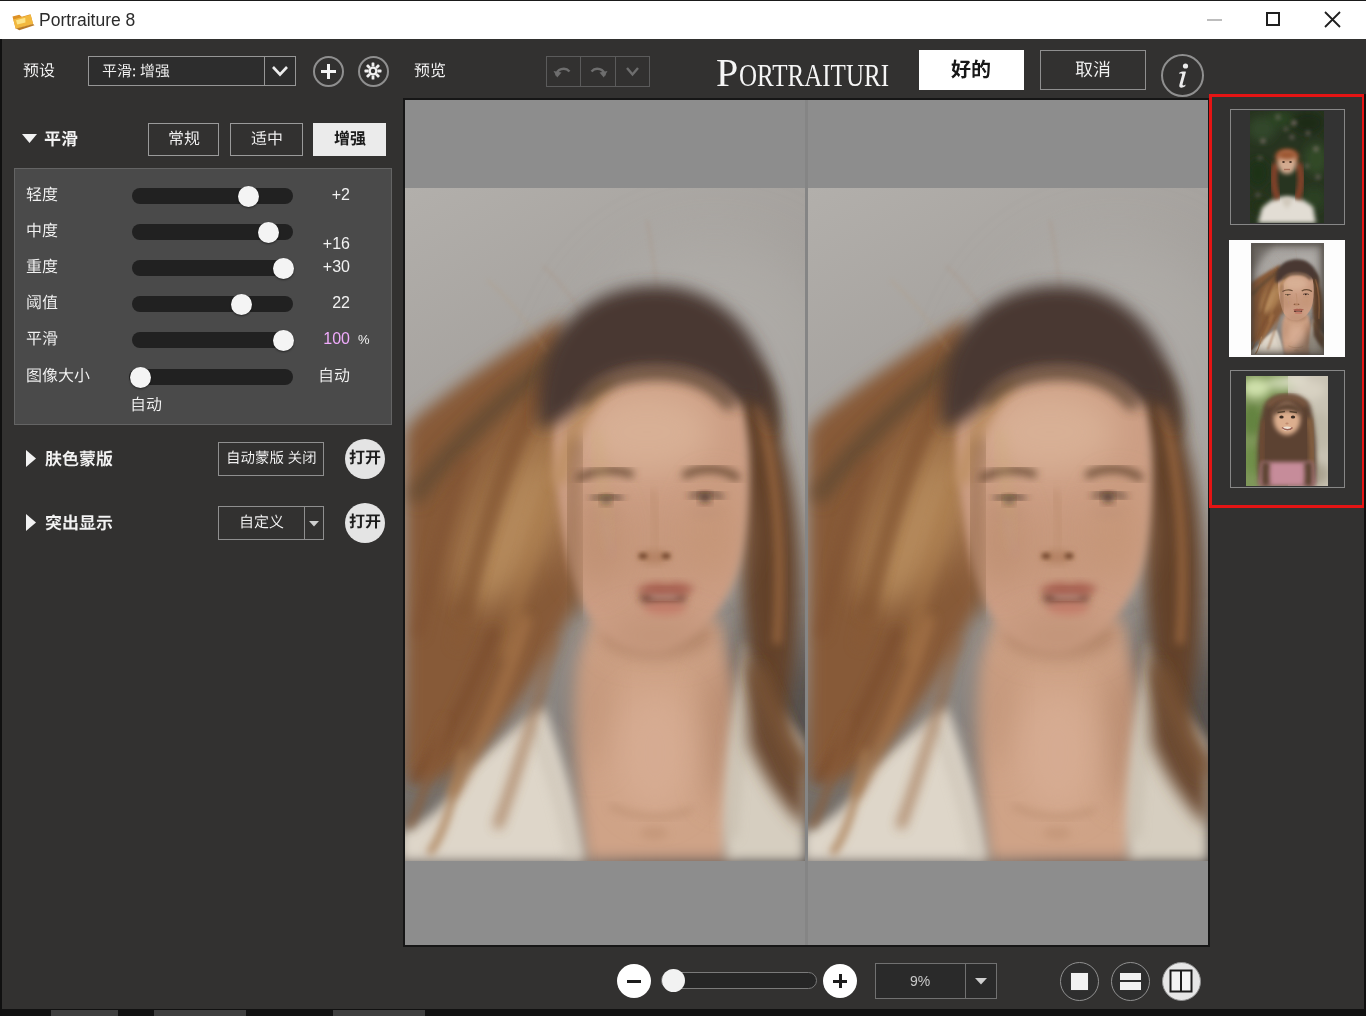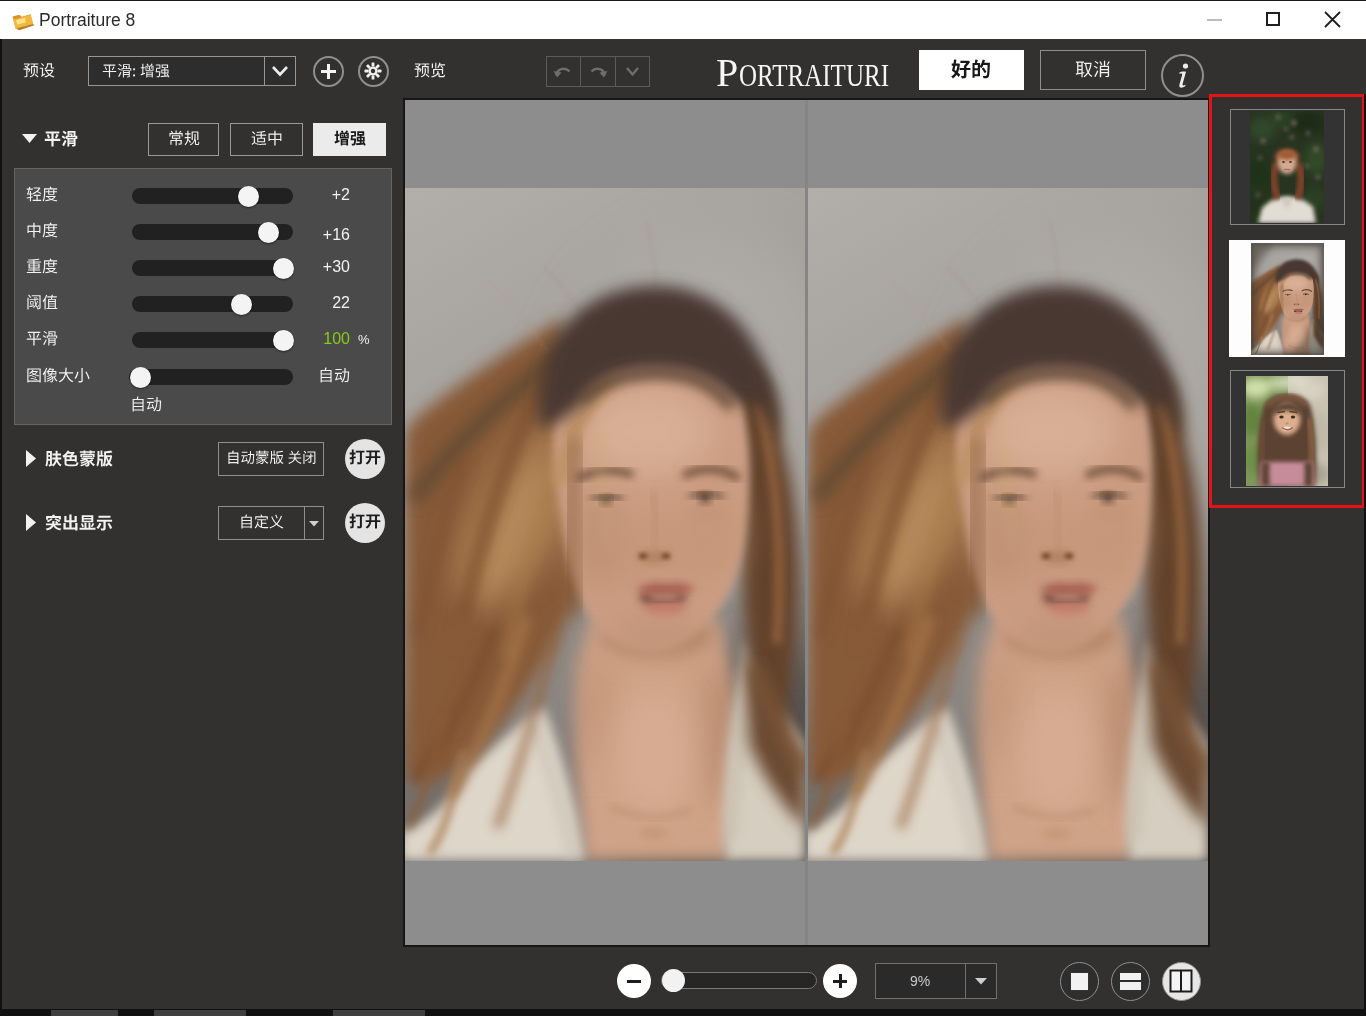--- a/index.html
+++ b/index.html
@@ -220,39 +220,39 @@
       <path transform="translate(0,14.1)" fill="#f2f2f2" d="M1.3 -5.3C1.4 -5.4 1.9 -5.5 2.5 -5.5H3.9V-3.2L0.6 -2.7L0.9 -1.5L3.9 -2.1V1.2H5V-2.3L6.8 -2.7L6.8 -3.7L5 -3.4V-5.5H6.7V-6.6H5V-9.1H3.9V-6.6H2.4C2.8 -7.7 3.3 -9 3.6 -10.4H6.8V-11.6H3.9C4.1 -12.1 4.2 -12.7 4.3 -13.2L3.1 -13.4C3.1 -12.8 2.9 -12.2 2.8 -11.6H0.8V-10.4H2.5C2.2 -9.1 1.8 -8.1 1.7 -7.7C1.4 -7 1.2 -6.4 0.9 -6.4C1.1 -6.1 1.2 -5.5 1.3 -5.3ZM7.6 -12.6V-11.5H12.7C11.4 -9.5 9 -7.7 6.7 -6.9C7 -6.6 7.3 -6.2 7.5 -5.9C8.7 -6.4 9.9 -7.1 11 -8C12.4 -7.4 13.8 -6.5 14.6 -6L15.3 -6.9C14.5 -7.4 13.2 -8.2 11.9 -8.8C13 -9.7 13.9 -10.9 14.5 -12.2L13.6 -12.6L13.4 -12.6ZM7.6 -5.3V-4.2H10.5V-0.3H6.7V0.8H15.2V-0.3H11.7V-4.2H14.5V-5.3Z M22.2 -10.3V-8.9H19.6V-7.9H22.2V-5.3H28.4V-7.9H31V-8.9H28.4V-10.3H27.2V-8.9H23.3V-10.3ZM27.2 -7.9V-6.2H23.3V-7.9ZM28.1 -3.2C27.4 -2.4 26.4 -1.8 25.3 -1.2C24.1 -1.8 23.2 -2.4 22.5 -3.2ZM19.8 -4.2V-3.2H21.9L21.4 -3C22 -2.1 22.9 -1.4 24 -0.8C22.4 -0.3 20.8 0 19.1 0.2C19.2 0.4 19.5 0.9 19.6 1.2C21.6 1 23.5 0.6 25.2 -0.1C26.8 0.6 28.7 1 30.7 1.3C30.8 1 31.1 0.5 31.4 0.2C29.6 0.1 28 -0.2 26.6 -0.7C28 -1.5 29.1 -2.5 29.9 -3.9L29.1 -4.3L28.9 -4.2ZM23.6 -13.2C23.8 -12.8 24 -12.3 24.2 -11.9H18V-7.5C18 -5.1 17.9 -1.7 16.6 0.7C16.9 0.8 17.4 1.1 17.7 1.3C19 -1.2 19.2 -4.9 19.2 -7.5V-10.7H31.2V-11.9H25.6C25.4 -12.4 25.1 -13 24.8 -13.5Z"></path>
     </svg>
     <div class="abs" style="left:132px;top:188px;width:161px;height:16px;border-radius:8px;background:#212121"></div>
     <div class="abs" style="left:237.5px;top:185.5px;width:21px;height:21px;border-radius:50%;background:#f4f4f4;box-shadow:0 1px 2px rgba(0,0,0,0.5)"></div>
     <div class="abs" style="left:280px;top:186px;width:70px;text-align:right;font-size:16px;color:#f2f2f2">+2</div>
 <svg style="position:absolute;left:26px;top:222px;overflow:visible" width="34" height="21">
       <path transform="translate(0,14.1)" fill="#f2f2f2" d="M7.3 -13.4V-10.6H1.5V-3H2.7V-4H7.3V1.3H8.6V-4H13.2V-3.1H14.4V-10.6H8.6V-13.4ZM2.7 -5.2V-9.4H7.3V-5.2ZM13.2 -5.2H8.6V-9.4H13.2Z M22.2 -10.3V-8.9H19.6V-7.9H22.2V-5.3H28.4V-7.9H31V-8.9H28.4V-10.3H27.2V-8.9H23.3V-10.3ZM27.2 -7.9V-6.2H23.3V-7.9ZM28.1 -3.2C27.4 -2.4 26.4 -1.8 25.3 -1.2C24.1 -1.8 23.2 -2.4 22.5 -3.2ZM19.8 -4.2V-3.2H21.9L21.4 -3C22 -2.1 22.9 -1.4 24 -0.8C22.4 -0.3 20.8 0 19.1 0.2C19.2 0.4 19.5 0.9 19.6 1.2C21.6 1 23.5 0.6 25.2 -0.1C26.8 0.6 28.7 1 30.7 1.3C30.8 1 31.1 0.5 31.4 0.2C29.6 0.1 28 -0.2 26.6 -0.7C28 -1.5 29.1 -2.5 29.9 -3.9L29.1 -4.3L28.9 -4.2ZM23.6 -13.2C23.8 -12.8 24 -12.3 24.2 -11.9H18V-7.5C18 -5.1 17.9 -1.7 16.6 0.7C16.9 0.8 17.4 1.1 17.7 1.3C19 -1.2 19.2 -4.9 19.2 -7.5V-10.7H31.2V-11.9H25.6C25.4 -12.4 25.1 -13 24.8 -13.5Z"></path>
     </svg>
     <div class="abs" style="left:132px;top:224px;width:161px;height:16px;border-radius:8px;background:#212121"></div>
     <div class="abs" style="left:257.5px;top:221.5px;width:21px;height:21px;border-radius:50%;background:#f4f4f4;box-shadow:0 1px 2px rgba(0,0,0,0.5)"></div>
-    <div class="abs" style="left:280px;top:226px;width:70px;text-align:right;font-size:16px;color:#f2f2f2">+16</div>
+    <div class="abs" style="left:280px;top:235px;width:70px;text-align:right;font-size:16px;color:#f2f2f2">+16</div>
 <svg style="position:absolute;left:26px;top:258px;overflow:visible" width="34" height="21">
       <path transform="translate(0,14.1)" fill="#f2f2f2" d="M2.5 -8.6V-3.7H7.3V-2.6H2V-1.6H7.3V-0.2H0.8V0.8H15.2V-0.2H8.5V-1.6H14.2V-2.6H8.5V-3.7H13.6V-8.6H8.5V-9.6H15.1V-10.6H8.5V-11.8C10.4 -12 12.2 -12.2 13.6 -12.4L12.9 -13.3C10.4 -12.9 5.9 -12.6 2.1 -12.5C2.2 -12.3 2.4 -11.8 2.4 -11.6C4 -11.6 5.7 -11.6 7.3 -11.7V-10.6H0.9V-9.6H7.3V-8.6ZM3.7 -5.8H7.3V-4.5H3.7ZM8.5 -5.8H12.4V-4.5H8.5ZM3.7 -7.8H7.3V-6.6H3.7ZM8.5 -7.8H12.4V-6.6H8.5Z M22.2 -10.3V-8.9H19.6V-7.9H22.2V-5.3H28.4V-7.9H31V-8.9H28.4V-10.3H27.2V-8.9H23.3V-10.3ZM27.2 -7.9V-6.2H23.3V-7.9ZM28.1 -3.2C27.4 -2.4 26.4 -1.8 25.3 -1.2C24.1 -1.8 23.2 -2.4 22.5 -3.2ZM19.8 -4.2V-3.2H21.9L21.4 -3C22 -2.1 22.9 -1.4 24 -0.8C22.4 -0.3 20.8 0 19.1 0.2C19.2 0.4 19.5 0.9 19.6 1.2C21.6 1 23.5 0.6 25.2 -0.1C26.8 0.6 28.7 1 30.7 1.3C30.8 1 31.1 0.5 31.4 0.2C29.6 0.1 28 -0.2 26.6 -0.7C28 -1.5 29.1 -2.5 29.9 -3.9L29.1 -4.3L28.9 -4.2ZM23.6 -13.2C23.8 -12.8 24 -12.3 24.2 -11.9H18V-7.5C18 -5.1 17.9 -1.7 16.6 0.7C16.9 0.8 17.4 1.1 17.7 1.3C19 -1.2 19.2 -4.9 19.2 -7.5V-10.7H31.2V-11.9H25.6C25.4 -12.4 25.1 -13 24.8 -13.5Z"></path>
     </svg>
     <div class="abs" style="left:132px;top:260px;width:161px;height:16px;border-radius:8px;background:#212121"></div>
     <div class="abs" style="left:273.0px;top:257.5px;width:21px;height:21px;border-radius:50%;background:#f4f4f4;box-shadow:0 1px 2px rgba(0,0,0,0.5)"></div>
     <div class="abs" style="left:280px;top:258px;width:70px;text-align:right;font-size:16px;color:#f2f2f2">+30</div>
 <svg style="position:absolute;left:26px;top:294px;overflow:visible" width="34" height="21">
       <path transform="translate(0,14.1)" fill="#f2f2f2" d="M2.1 -12.9C2.9 -12 3.9 -10.7 4.4 -10L5.3 -10.7C4.8 -11.4 3.8 -12.6 3 -13.5ZM1.4 -10.3V1.3H2.6V-10.3ZM9.8 -10.4C10.3 -10 10.9 -9.4 11.2 -9.1L11.8 -9.6C11.6 -9.9 11 -10.5 10.5 -10.8ZM3.3 -2.1 3.5 -1.1C4.8 -1.3 6.4 -1.6 8 -1.9L8 -2.8C6.2 -2.6 4.5 -2.3 3.3 -2.1ZM4.8 -6.2H6.8V-4.4H4.8ZM4 -6.9V-3.7H7.6V-6.9ZM5.7 -12.8V-11.8H13.4V-0.3C13.4 -0 13.3 0.1 13 0.1C12.7 0.1 11.7 0.1 10.7 0.1C10.9 0.4 11.1 0.8 11.1 1.2C12.5 1.2 13.4 1.2 13.9 1C14.4 0.8 14.6 0.4 14.6 -0.3V-12.8ZM8.4 -11.1 8.5 -8.9H3.5V-8H8.5C8.7 -6 8.9 -4.3 9.3 -3C8.7 -2.1 7.9 -1.3 7 -0.7C7.3 -0.6 7.6 -0.2 7.8 -0C8.5 -0.6 9.1 -1.2 9.7 -2C10.1 -0.9 10.7 -0.3 11.5 -0.3C12.1 -0.3 12.6 -0.9 12.8 -2.9C12.6 -3 12.3 -3.2 12.1 -3.4C12 -2.1 11.8 -1.4 11.5 -1.4C11 -1.5 10.7 -2 10.3 -2.9C11.1 -4.1 11.6 -5.5 12 -7.1L11.1 -7.2C10.8 -6.1 10.5 -5.1 10 -4.2C9.8 -5.2 9.6 -6.5 9.5 -8H12.5V-8.9H9.4C9.4 -9.6 9.4 -10.3 9.4 -11.1Z M25.6 -13.4C25.5 -13 25.5 -12.4 25.4 -11.8H21.3V-10.7H25.2C25.1 -10.2 25 -9.7 24.9 -9.2H22.1V-0.2H20.6V0.8H31.3V-0.2H29.9V-9.2H26C26.1 -9.7 26.2 -10.2 26.3 -10.7H30.8V-11.8H26.6L26.9 -13.4ZM23.2 -0.2V-1.6H28.8V-0.2ZM23.2 -6.1H28.8V-4.7H23.2ZM23.2 -7V-8.3H28.8V-7ZM23.2 -3.8H28.8V-2.4H23.2ZM20.2 -13.4C19.4 -11 18 -8.6 16.5 -7C16.7 -6.8 17.1 -6.1 17.2 -5.9C17.6 -6.4 18.1 -7 18.5 -7.6V1.3H19.7V-9.4C20.3 -10.6 20.9 -11.8 21.3 -13.1Z"></path>
     </svg>
     <div class="abs" style="left:132px;top:296px;width:161px;height:16px;border-radius:8px;background:#212121"></div>
     <div class="abs" style="left:230.5px;top:293.5px;width:21px;height:21px;border-radius:50%;background:#f4f4f4;box-shadow:0 1px 2px rgba(0,0,0,0.5)"></div>
     <div class="abs" style="left:280px;top:294px;width:70px;text-align:right;font-size:16px;color:#f2f2f2">22</div>
 <svg style="position:absolute;left:26px;top:330px;overflow:visible" width="34" height="21">
       <path transform="translate(0,14.1)" fill="#f2f2f2" d="M2.8 -10.1C3.4 -8.9 4 -7.3 4.3 -6.4L5.4 -6.8C5.2 -7.7 4.5 -9.2 3.9 -10.4ZM12.1 -10.5C11.7 -9.3 10.9 -7.7 10.3 -6.7L11.4 -6.3C12 -7.3 12.8 -8.8 13.3 -10.1ZM0.8 -5.6V-4.4H7.3V1.3H8.6V-4.4H15.2V-5.6H8.6V-11.2H14.3V-12.4H1.7V-11.2H7.3V-5.6Z M17.5 -12.4C18.5 -11.8 19.7 -10.9 20.3 -10.3L21.1 -11.2C20.5 -11.8 19.2 -12.6 18.2 -13.2ZM16.7 -8C17.6 -7.5 18.8 -6.7 19.4 -6.2L20.1 -7.2C19.5 -7.6 18.3 -8.4 17.4 -8.8ZM17.2 0.3 18.3 1C19.1 -0.4 20 -2.4 20.7 -4L19.8 -4.8C19 -3 17.9 -0.9 17.2 0.3ZM23.4 -3.4H28.5V-2.3H23.4ZM23.4 -4.3V-5.5H28.5V-4.3ZM22.3 -6.4V1.3H23.4V-1.4H28.5V0.1C28.5 0.3 28.4 0.3 28.2 0.3C28 0.4 27.2 0.4 26.4 0.3C26.5 0.6 26.7 1 26.8 1.3C27.9 1.3 28.6 1.3 29.1 1.1C29.5 1 29.6 0.7 29.6 0.1V-6.4ZM22.4 -12.8V-8.5H20.7V-5.8H21.8V-7.6H30.1V-5.8H31.2V-8.5H29.5V-12.8ZM23.5 -8.5V-10H25.6V-8.5ZM28.4 -8.5H26.6V-10.8H23.5V-11.9H28.4Z"></path>
     </svg>
     <div class="abs" style="left:132px;top:332px;width:161px;height:16px;border-radius:8px;background:#212121"></div>
     <div class="abs" style="left:273.0px;top:329.5px;width:21px;height:21px;border-radius:50%;background:#f4f4f4;box-shadow:0 1px 2px rgba(0,0,0,0.5)"></div>
-    <div class="abs" style="left:280px;top:330px;width:70px;text-align:right;font-size:16px;color:#84cc16">100</div>
+    <div class="abs" style="left:280px;top:330px;width:70px;text-align:right;font-size:16px;color:#f0abfc">100</div>
 <div class="abs" style="left:358px;top:332px;font-size:13px;color:#f2f2f2">%</div>
 <svg style="position:absolute;left:26px;top:367px;overflow:visible" width="66" height="21">
       <path transform="translate(0,14.1)" fill="#f2f2f2" d="M6 -4.5C7.3 -4.2 8.9 -3.6 9.8 -3.2L10.3 -4C9.4 -4.4 7.8 -4.9 6.5 -5.2ZM4.4 -2.4C6.6 -2.2 9.4 -1.5 10.9 -1L11.4 -1.9C9.9 -2.4 7.1 -3 5 -3.2ZM1.3 -12.7V1.3H2.5V0.6H13.5V1.3H14.7V-12.7ZM2.5 -0.5V-11.6H13.5V-0.5ZM6.6 -11.3C5.8 -10 4.4 -8.8 3.1 -8C3.3 -7.8 3.7 -7.4 3.9 -7.2C4.4 -7.6 4.9 -7.9 5.4 -8.4C5.9 -7.9 6.5 -7.4 7.1 -6.9C5.7 -6.3 4.2 -5.8 2.8 -5.5C3 -5.3 3.2 -4.8 3.4 -4.6C4.9 -4.9 6.6 -5.5 8.1 -6.3C9.5 -5.6 11 -5.1 12.5 -4.7C12.6 -5 12.9 -5.4 13.2 -5.6C11.8 -5.9 10.4 -6.3 9.1 -6.9C10.3 -7.7 11.3 -8.6 12 -9.7L11.3 -10.1L11.1 -10H7C7.2 -10.4 7.4 -10.7 7.6 -11ZM6 -9 6.2 -9.1H10.3C9.7 -8.5 9 -7.9 8.1 -7.4C7.3 -7.9 6.6 -8.4 6 -9Z M23.8 -11.4H26.7C26.4 -10.9 26 -10.4 25.7 -10.1H22.7C23.1 -10.5 23.5 -10.9 23.8 -11.4ZM23.8 -13.4C23.1 -12.1 21.9 -10.4 20.1 -9.1C20.4 -9 20.7 -8.6 20.9 -8.4C21.2 -8.6 21.5 -8.8 21.7 -9.1V-6.6H24.2C23.4 -5.9 22.3 -5.3 20.6 -4.7C20.8 -4.5 21.1 -4.2 21.3 -4C22.7 -4.4 23.8 -5 24.5 -5.6C24.8 -5.4 25 -5.1 25.2 -4.8C24.1 -3.9 22.1 -2.9 20.6 -2.4C20.8 -2.2 21.1 -1.9 21.3 -1.6C22.7 -2.1 24.5 -3.2 25.7 -4.2C25.8 -3.9 26 -3.6 26 -3.3C24.8 -2 22.4 -0.7 20.4 -0.2C20.7 0 21 0.4 21.2 0.7C22.9 0.1 24.9 -1 26.3 -2.3C26.4 -1.2 26.2 -0.4 25.9 -0C25.7 0.2 25.4 0.3 25.1 0.3C24.8 0.3 24.5 0.2 24 0.2C24.2 0.5 24.3 1 24.3 1.2C24.7 1.3 25.1 1.3 25.3 1.3C25.9 1.3 26.3 1.2 26.7 0.7C27.4 0.1 27.6 -1.7 27.1 -3.3L27.9 -3.7C28.5 -2 29.5 -0.4 30.7 0.4C30.9 0.1 31.3 -0.3 31.5 -0.5C30.3 -1.2 29.3 -2.6 28.8 -4.1C29.4 -4.5 30 -4.8 30.5 -5.2L29.7 -5.9C29 -5.4 27.8 -4.7 26.8 -4.2C26.4 -4.9 25.9 -5.6 25.2 -6.2L25.6 -6.6H30.4V-10.1H27C27.4 -10.6 27.9 -11.2 28.2 -11.9L27.5 -12.4L27.3 -12.3H24.4L24.9 -13.2ZM22.8 -9.1H25.6C25.6 -8.7 25.4 -8.1 25 -7.5H22.8ZM26.6 -9.1H29.3V-7.5H26.2C26.5 -8.1 26.6 -8.7 26.6 -9.1ZM20.2 -13.4C19.3 -11 18 -8.6 16.5 -7C16.7 -6.7 17 -6.1 17.2 -5.8C17.6 -6.3 18.1 -6.9 18.5 -7.6V1.2H19.7V-9.4C20.3 -10.6 20.9 -11.8 21.3 -13Z M39.4 -13.4C39.4 -12.2 39.4 -10.5 39.1 -8.8H33V-7.6H38.9C38.3 -4.6 36.7 -1.5 32.7 0.3C33 0.5 33.4 0.9 33.6 1.2C37.5 -0.5 39.2 -3.6 40 -6.7C41.3 -3.1 43.3 -0.2 46.4 1.2C46.6 0.9 47 0.4 47.3 0.1C44.2 -1.2 42.1 -4.1 41 -7.6H47.1V-8.8H40.4C40.6 -10.5 40.7 -12.1 40.7 -13.4Z M55.4 -13.2V-0.4C55.4 -0.1 55.3 0 55 0C54.6 0.1 53.5 0.1 52.3 0C52.5 0.4 52.7 0.9 52.8 1.3C54.3 1.3 55.3 1.3 55.9 1.1C56.5 0.9 56.7 0.5 56.7 -0.4V-13.2ZM59.3 -9.1C60.7 -6.8 62 -3.8 62.3 -1.9L63.6 -2.5C63.2 -4.4 61.8 -7.3 60.4 -9.6ZM51.2 -9.5C50.8 -7.3 49.9 -4.5 48.5 -2.8C48.8 -2.7 49.4 -2.4 49.6 -2.2C51.1 -4 52 -6.9 52.6 -9.2Z"></path>
     </svg>
     <div class="abs" style="left:129px;top:369px;width:164px;height:16px;border-radius:8px;background:#212121"></div>
     <div class="abs" style="left:129.5px;top:366.5px;width:21px;height:21px;border-radius:50%;background:#f4f4f4;box-shadow:0 1px 2px rgba(0,0,0,0.5)"></div>
 <svg style="position:absolute;left:318px;top:367px;overflow:visible" width="34" height="21">
       <path transform="translate(0,14.1)" fill="#f2f2f2" d="M3.8 -6.6H12.4V-4.2H3.8ZM3.8 -7.7V-10.1H12.4V-7.7ZM3.8 -3.1H12.4V-0.7H3.8ZM7.3 -13.5C7.2 -12.8 6.9 -12 6.7 -11.2H2.6V1.3H3.8V0.4H12.4V1.2H13.6V-11.2H7.9C8.1 -11.9 8.4 -12.6 8.7 -13.3Z M17.4 -12.1V-11.1H23.6V-12.1ZM26.4 -13.2C26.4 -12 26.4 -10.9 26.4 -9.7H24.1V-8.6H26.4C26.2 -4.9 25.5 -1.6 23.3 0.4C23.6 0.6 24.1 1 24.3 1.3C26.6 -1 27.3 -4.6 27.5 -8.6H29.9C29.7 -2.9 29.5 -0.8 29.1 -0.3C28.9 -0.1 28.8 -0.1 28.5 -0.1C28.1 -0.1 27.3 -0.1 26.4 -0.2C26.6 0.2 26.7 0.7 26.8 1C27.6 1.1 28.5 1.1 29 1C29.5 1 29.8 0.8 30.1 0.4C30.7 -0.3 30.9 -2.5 31.1 -9.1C31.1 -9.3 31.1 -9.7 31.1 -9.7H27.6C27.6 -10.9 27.6 -12 27.6 -13.2ZM17.4 -0.7 17.4 -0.7V-0.7C17.8 -0.9 18.4 -1.1 22.8 -2.1L23.1 -1L24.2 -1.4C23.9 -2.5 23.2 -4.4 22.6 -5.8L21.6 -5.6C21.9 -4.8 22.2 -3.9 22.5 -3.1L18.7 -2.3C19.3 -3.7 19.9 -5.5 20.3 -7.2H23.9V-8.3H16.9V-7.2H19.1C18.7 -5.3 18 -3.5 17.8 -2.9C17.5 -2.3 17.3 -1.9 17 -1.8C17.2 -1.5 17.4 -0.9 17.4 -0.7Z"></path>
     </svg>
 <svg style="position:absolute;left:130px;top:396px;overflow:visible" width="34" height="21">

